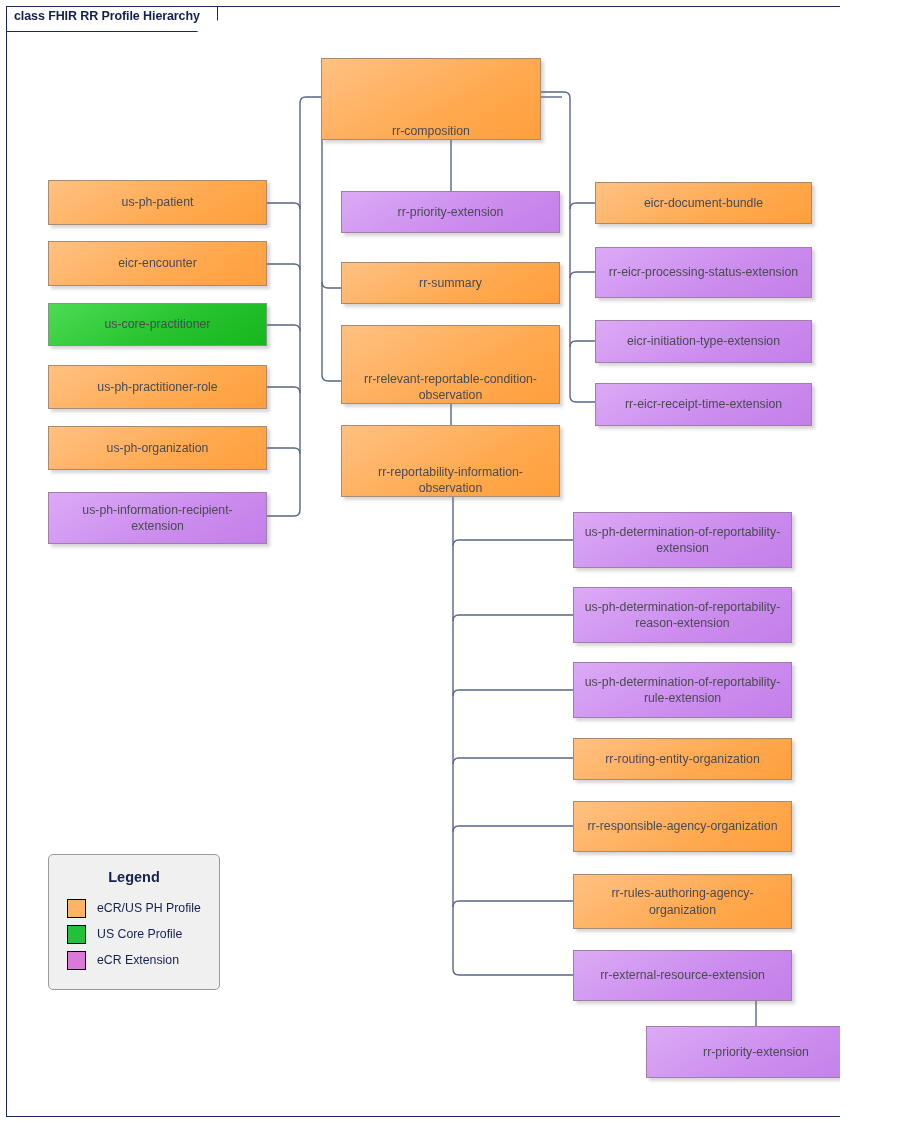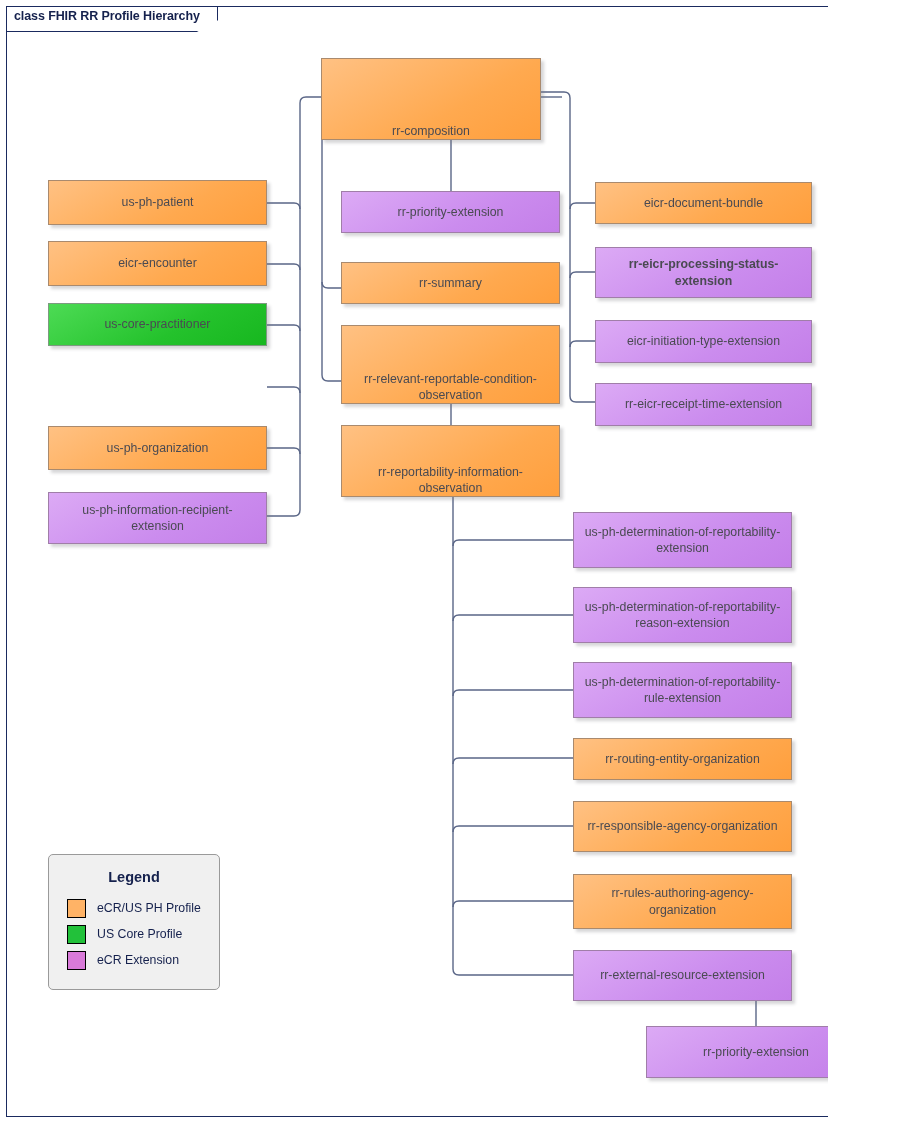--- a/index.html
+++ b/index.html
@@ -10,20 +10,21 @@
   body {
     font-family: "Liberation Sans", sans-serif;
   }
 
   #diagram-frame {
     position: relative;
     width: 828px;
     height: 1124px;
     background: #ffffff;
     overflow: hidden;
+    padding-left: 12px;
   }
 
   
   .frame-border {
     position: absolute;
     left: 6px;
     top: 6px;
     width: 903px;
     height: 1111px;
     border: 1px solid #1a2a5e;
@@ -196,20 +197,23 @@
 
   <div class="node orange align-middle" style="left:48px; top:241px; width:219px; height:45px;">
     <span>eicr-encounter</span>
   </div>
   <div class="node orange align-middle" style="left:48px; top:180px; width:219px; height:45px;">
     <span>us-ph-patient</span>
   </div>
   <div class="node green align-middle" style="left:48px; top:303px; width:219px; height:43px;">
     <span>us-core-practitioner</span>
   </div>
+  <div class="node orange align-middle" style="left:48px; top:365px; width:219px; height:44px;">
+    <span>us-ph-practitioner-role</span>
+  </div>
   <div class="node orange align-middle" style="left:48px; top:426px; width:219px; height:44px;">
     <span>us-ph-organization</span>
   </div>
   <div class="node purple align-middle" style="left:48px; top:492px; width:219px; height:52px;">
     <span>us-ph-information-recipient-extension</span>
   </div>
 
   <div class="node purple align-middle" style="left:341px; top:191px; width:219px; height:42px;">
     <span>rr-priority-extension</span>
   </div>
@@ -219,21 +223,21 @@
   <div class="node orange align-top" style="left:341px; top:325px; width:219px; height:79px;">
     <span>rr-relevant-reportable-condition-observation</span>
   </div>
   <div class="node orange align-top" style="left:341px; top:425px; width:219px; height:72px;">
     <span>rr-reportability-information-observation</span>
   </div>
 
   <div class="node orange align-middle" style="left:595px; top:182px; width:217px; height:42px;">
     <span>eicr-document-bundle</span>
   </div>
-  <div class="node purple align-middle" style="left:595px; top:247px; width:217px; height:51px;font-weight:bold;">
+  <div class="node purple align-middle" style="left:595px; top:247px; width:217px; height:51px;">
     <span>rr-eicr-processing-status-extension</span>
   </div>
   <div class="node purple align-middle" style="left:595px; top:320px; width:217px; height:43px;">
     <span>eicr-initiation-type-extension</span>
   </div>
   <div class="node purple align-middle" style="left:595px; top:383px; width:217px; height:43px;">
     <span>rr-eicr-receipt-time-extension</span>
   </div>
 
   <div class="node purple align-middle" style="left:573px; top:512px; width:219px; height:56px;">

